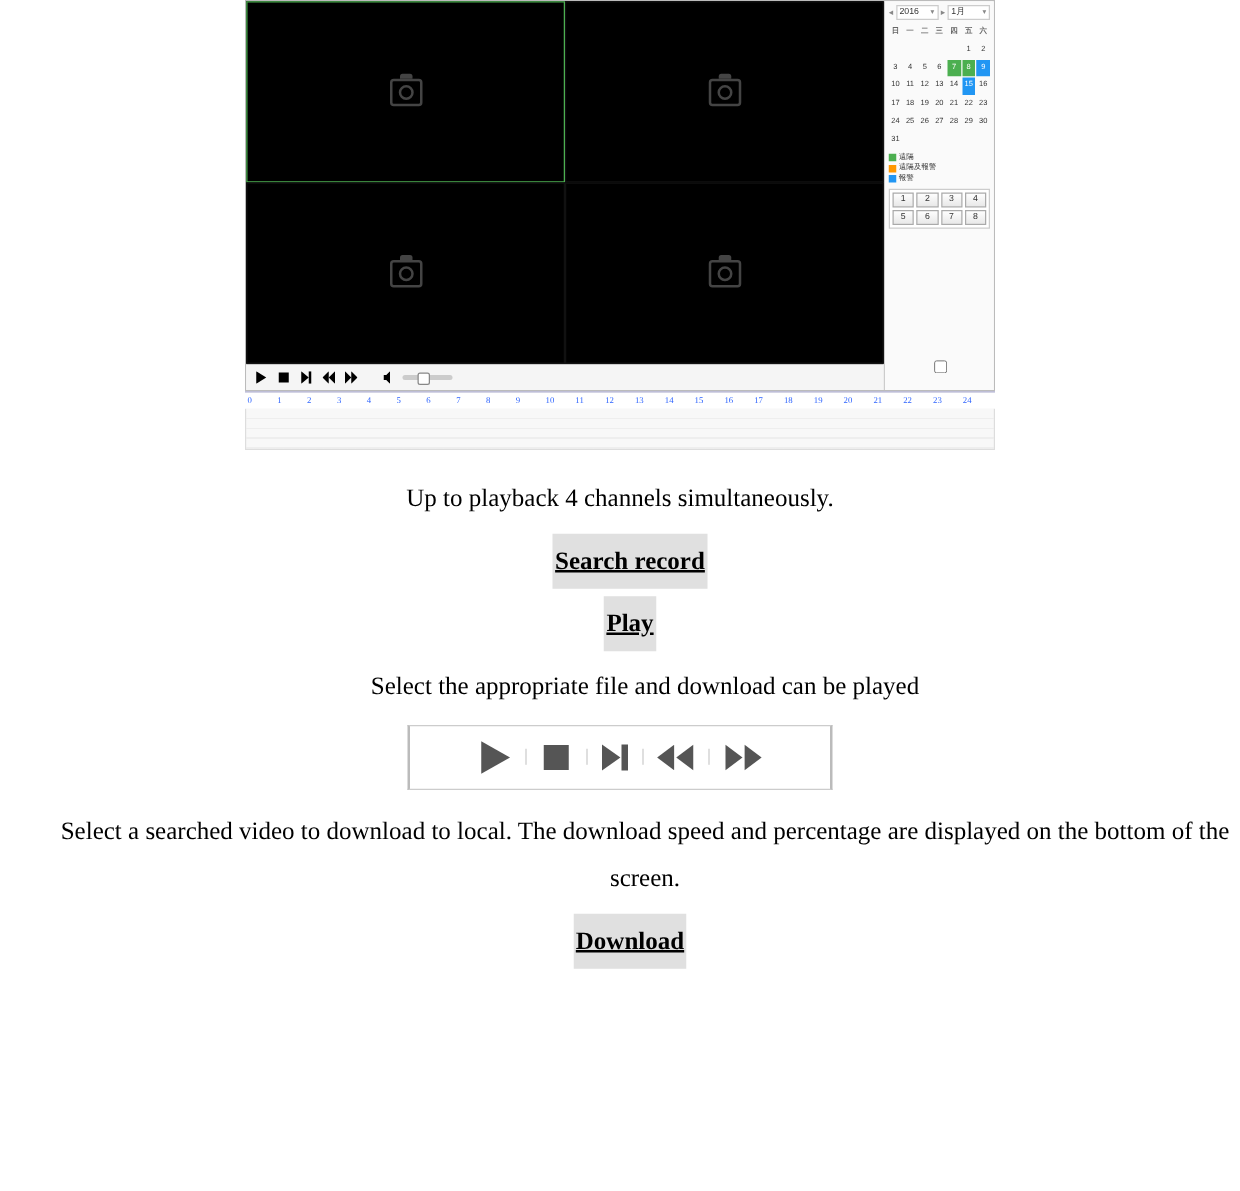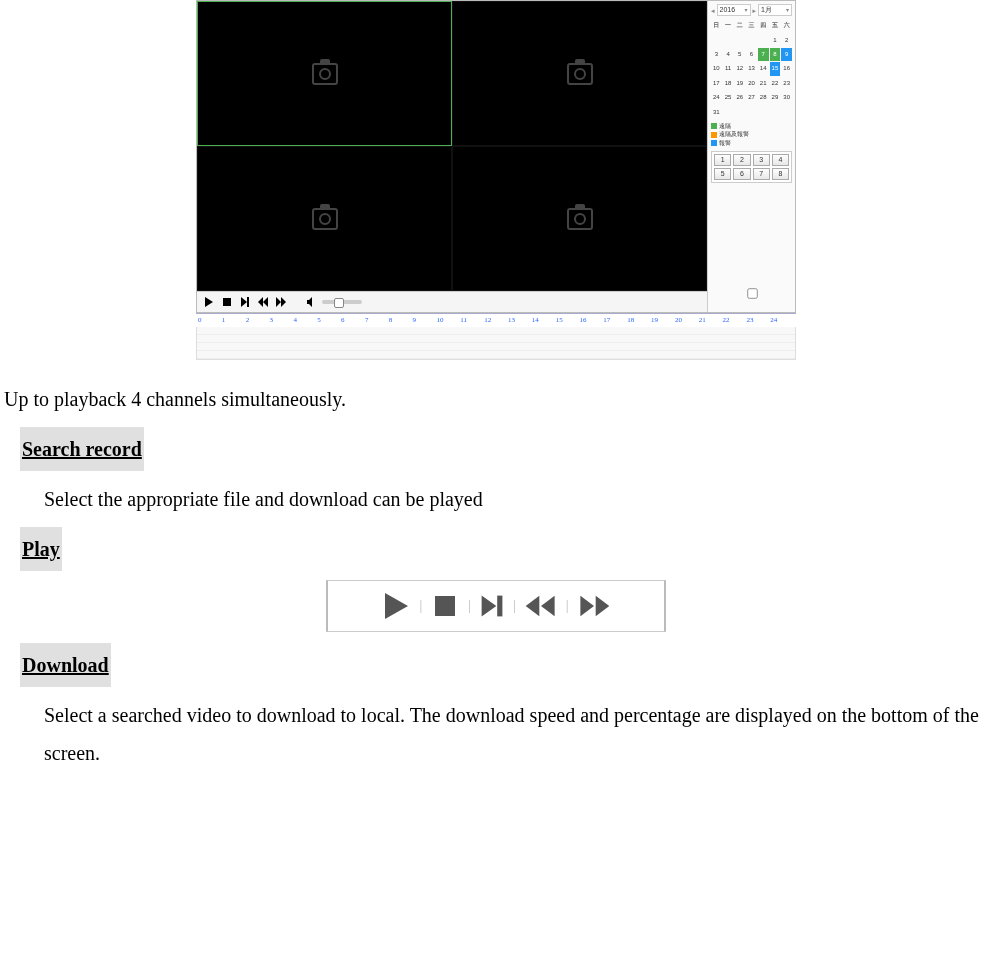--- a/index.html
+++ b/index.html
@@ -215,20 +215,21 @@
     justify-content: center;
     padding: 6px 0;
   }
   .small-check input { transform: scale(0.8); }
   
   .doc {
     padding: 0 4px 10px 4px;
   }
   .para {
     margin: 0 0 12px 0;
+    text-align: center;
   }
   .section-title {
     font-weight: bold;
     background: #e0e0e0;
     display: inline;
     padding: 11px 2px;
     text-decoration: underline;
     margin-left: 16px;
   }
   .indent {
@@ -441,23 +442,23 @@
         <span>23</span>
         <span>24</span>
       </div>
     <div class="timeline-tracks"></div>
   </div>
 
   <div class="doc">
     <p class="para">Up to playback 4 channels simultaneously.</p>
 
     <p class="para"><span class="section-title">Search record</span></p>
+    <p class="para"><span class="section-title">Play</span></p>
+
     <p class="para indent">Select the appropriate file and download can be played</p>
-
-    <p class="para"><span class="section-title">Play</span></p>
 
     <div class="controls-figure">
       <div class="ctrl">
         <svg viewBox="0 0 30 30">
             <polygon points="4,2 27,15 4,28"></polygon>
           </svg>
       </div>
       <span class="ctrl-divider">|</span>
       <div class="ctrl">
         <svg viewBox="0 0 30 30">
@@ -480,16 +481,16 @@
       </div>
       <span class="ctrl-divider">|</span>
       <div class="ctrl small">
         <svg viewBox="0 0 40 30">
             <polygon points="4,3 20,15 4,27"></polygon>
             <polygon points="22,3 38,15 22,27"></polygon>
           </svg>
       </div>
     </div>
 
+    <p class="para indent">Select a searched video to download to local. The download speed and percentage are displayed on the bottom of the screen.</p>
     <p class="para"><span class="section-title">Download</span></p>
-    <p class="para indent">Select a searched video to download to local. The download speed and percentage are displayed on the bottom of the screen.</p>
   </div>
 </div>
 
 </body></html>

